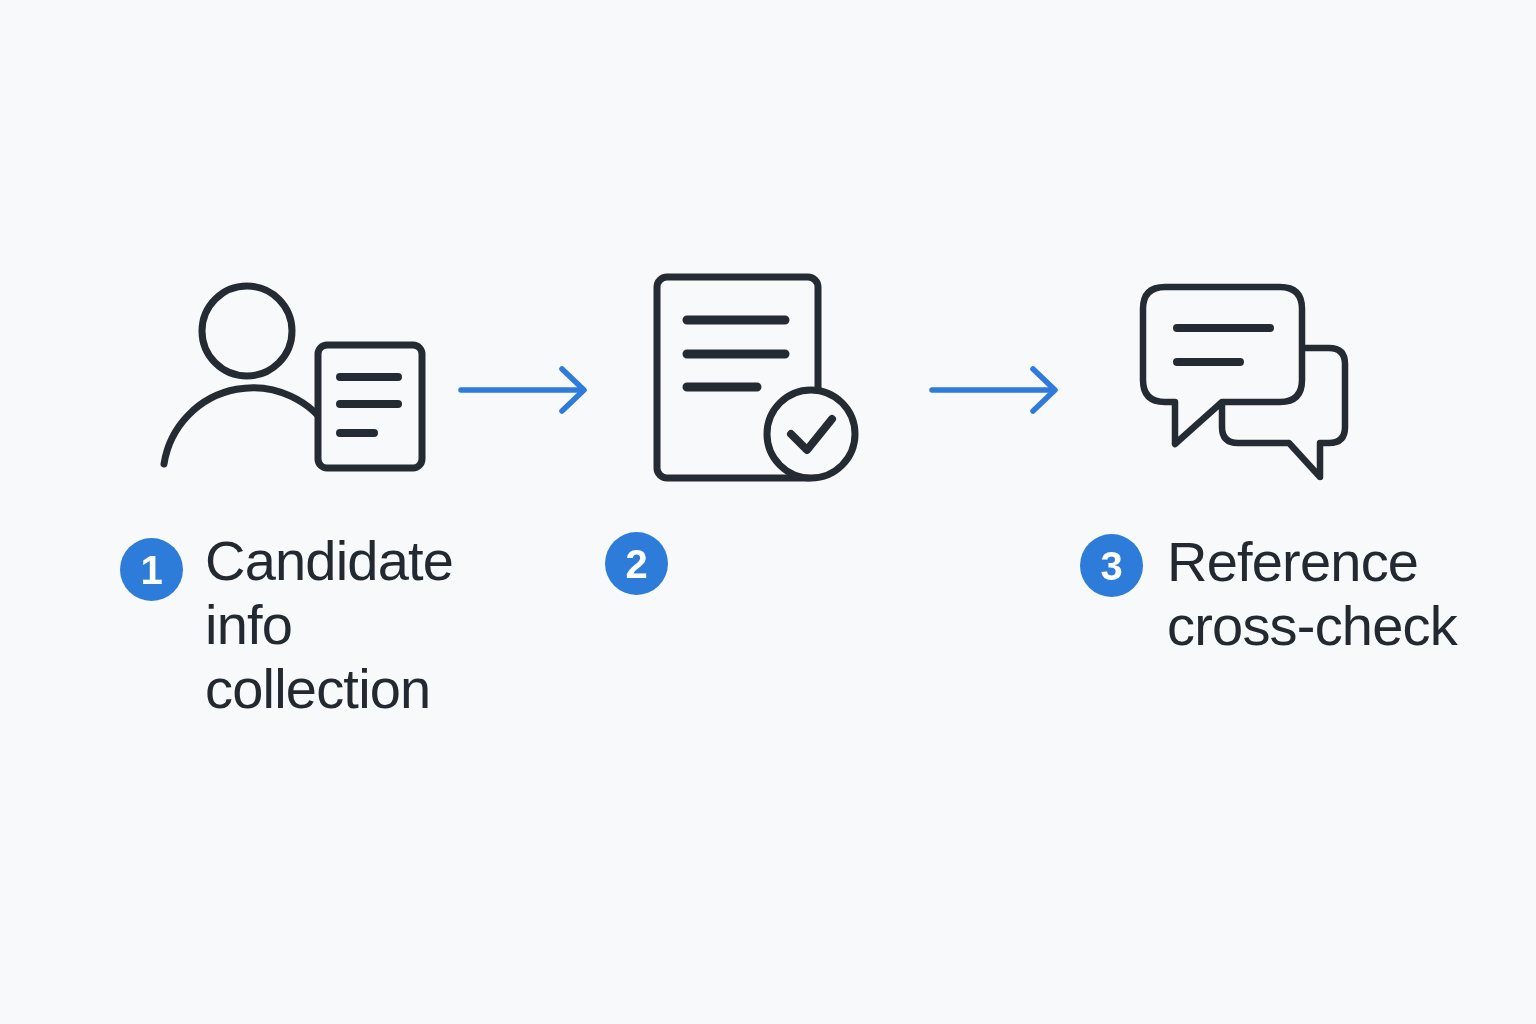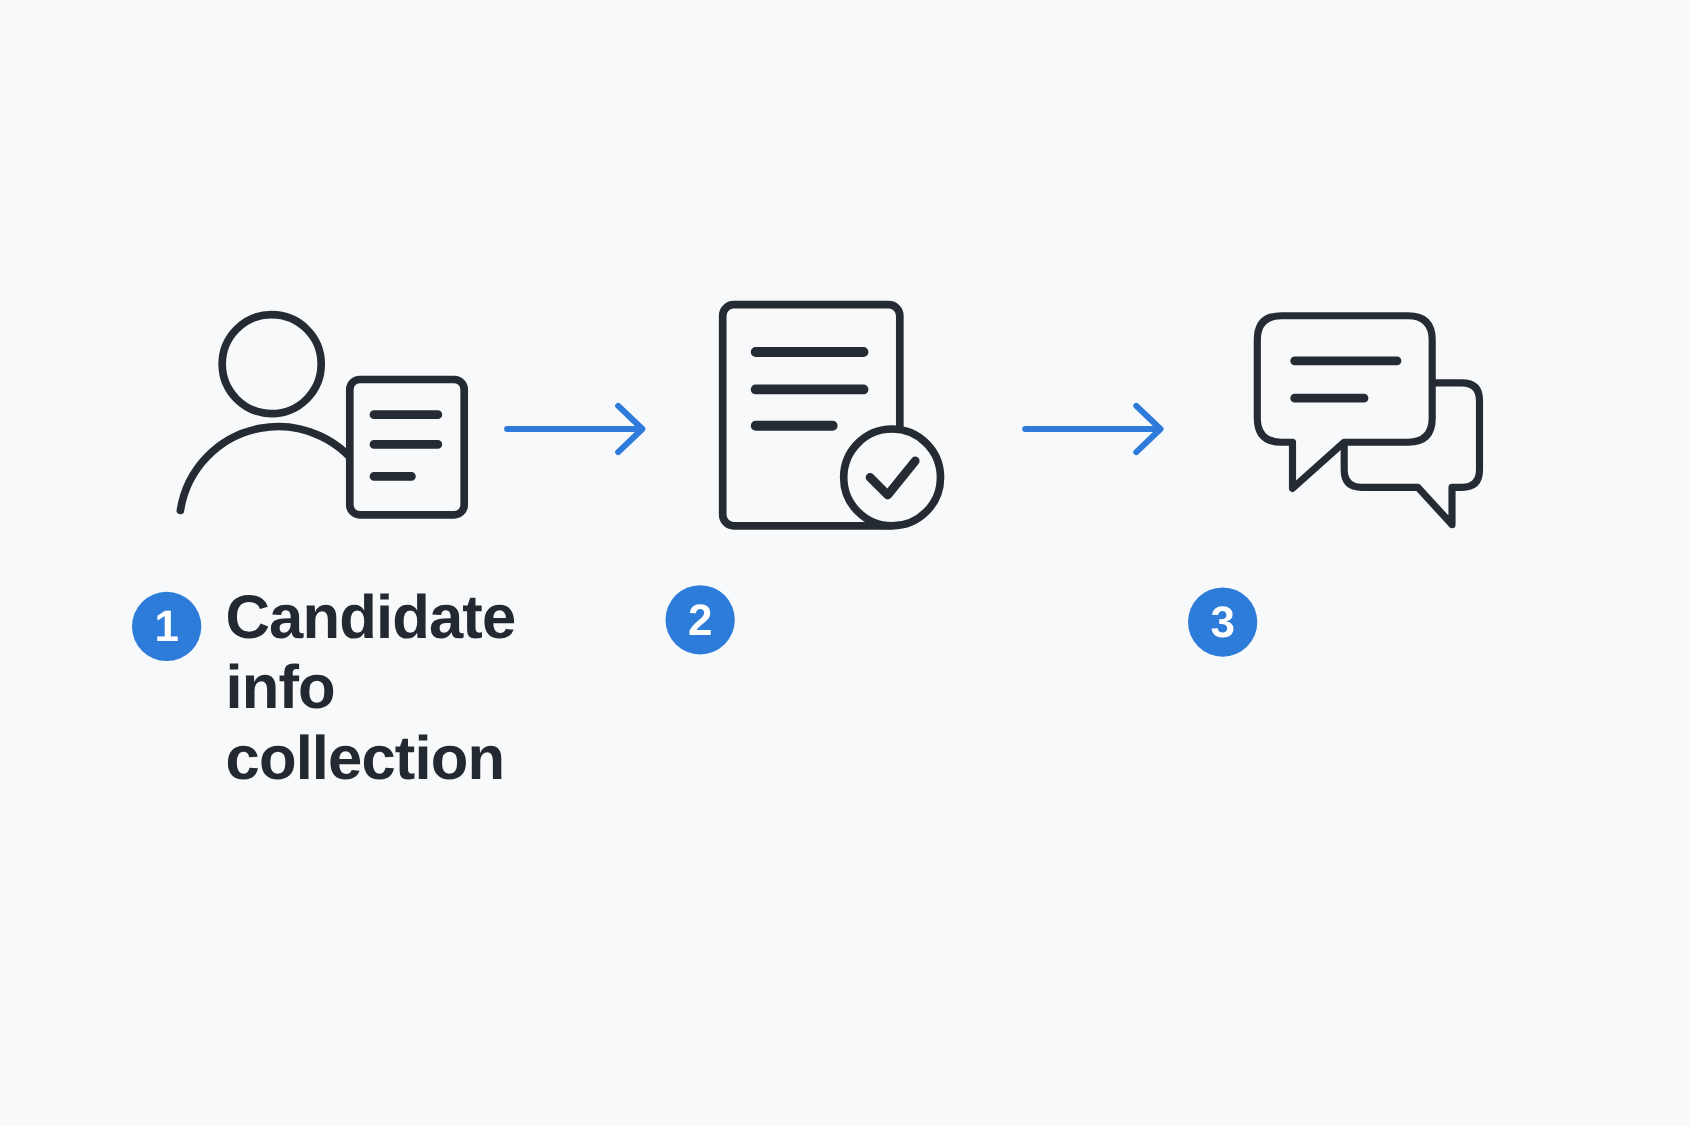--- a/index.html
+++ b/index.html
@@ -39,21 +39,21 @@
     color:var(--badge-text);
     display:flex;align-items:center;justify-content:center;
     font-size:40px;font-weight:bold;
     line-height:1;
   }
   .label{
     position:absolute;
     color:var(--text);
     font-size:56px;
     line-height:64px;
-    font-weight:bold;
+    font-weight:normal;
     letter-spacing:-0.8px;
     white-space:pre-line;
   }
 </style>
 </head>
 <body>
 
 <div class="stage">
 
   <svg class="icon-svg" style="left:145px;top:270px" width="292" height="215" viewBox="145 270 292 215" aria-hidden="true">
@@ -87,14 +87,16 @@
   </svg>
 
   <div class="badge" style="left:120px;top:538px">1</div>
   <div class="label" style="left:205px;top:529px">Candidate
 info
 collection</div>
 
   <div class="badge" style="left:605px;top:532px">2</div>
 
   <div class="badge" style="left:1080px;top:534px">3</div>
+  <div class="label" style="left:1167px;top:530px">Reference
+cross-check</div>
 
 </div>
 
 </body></html>

